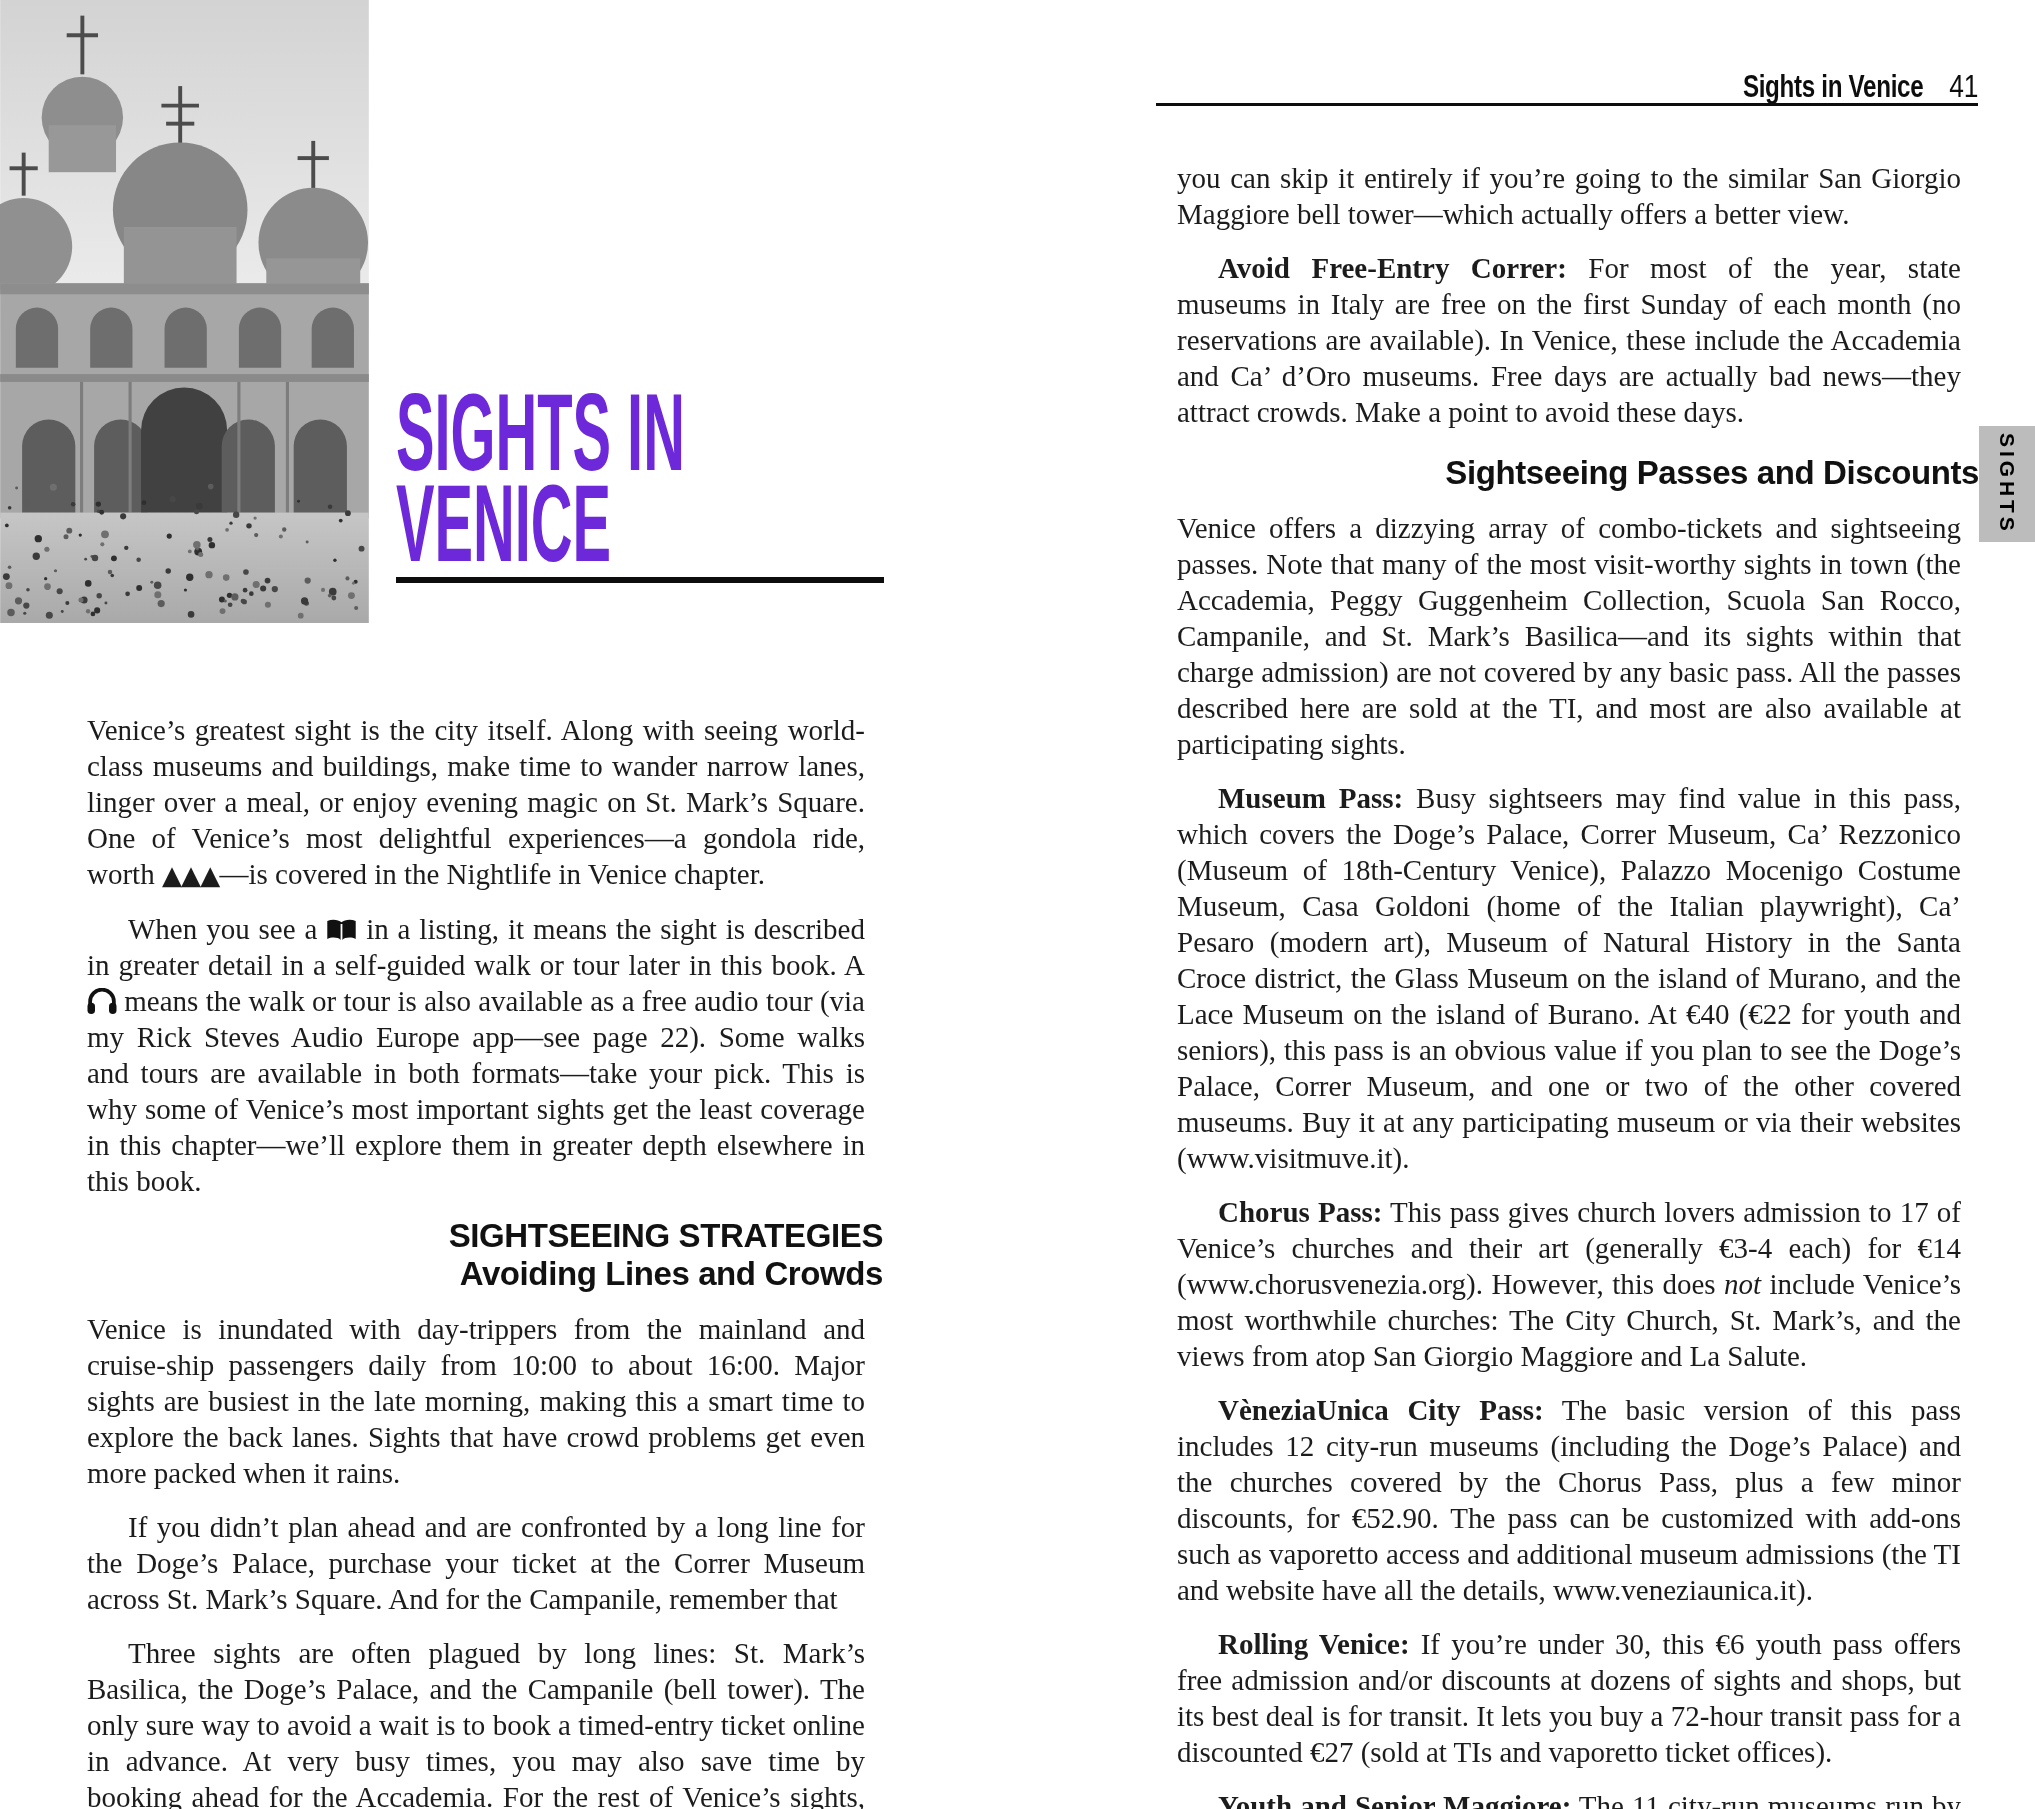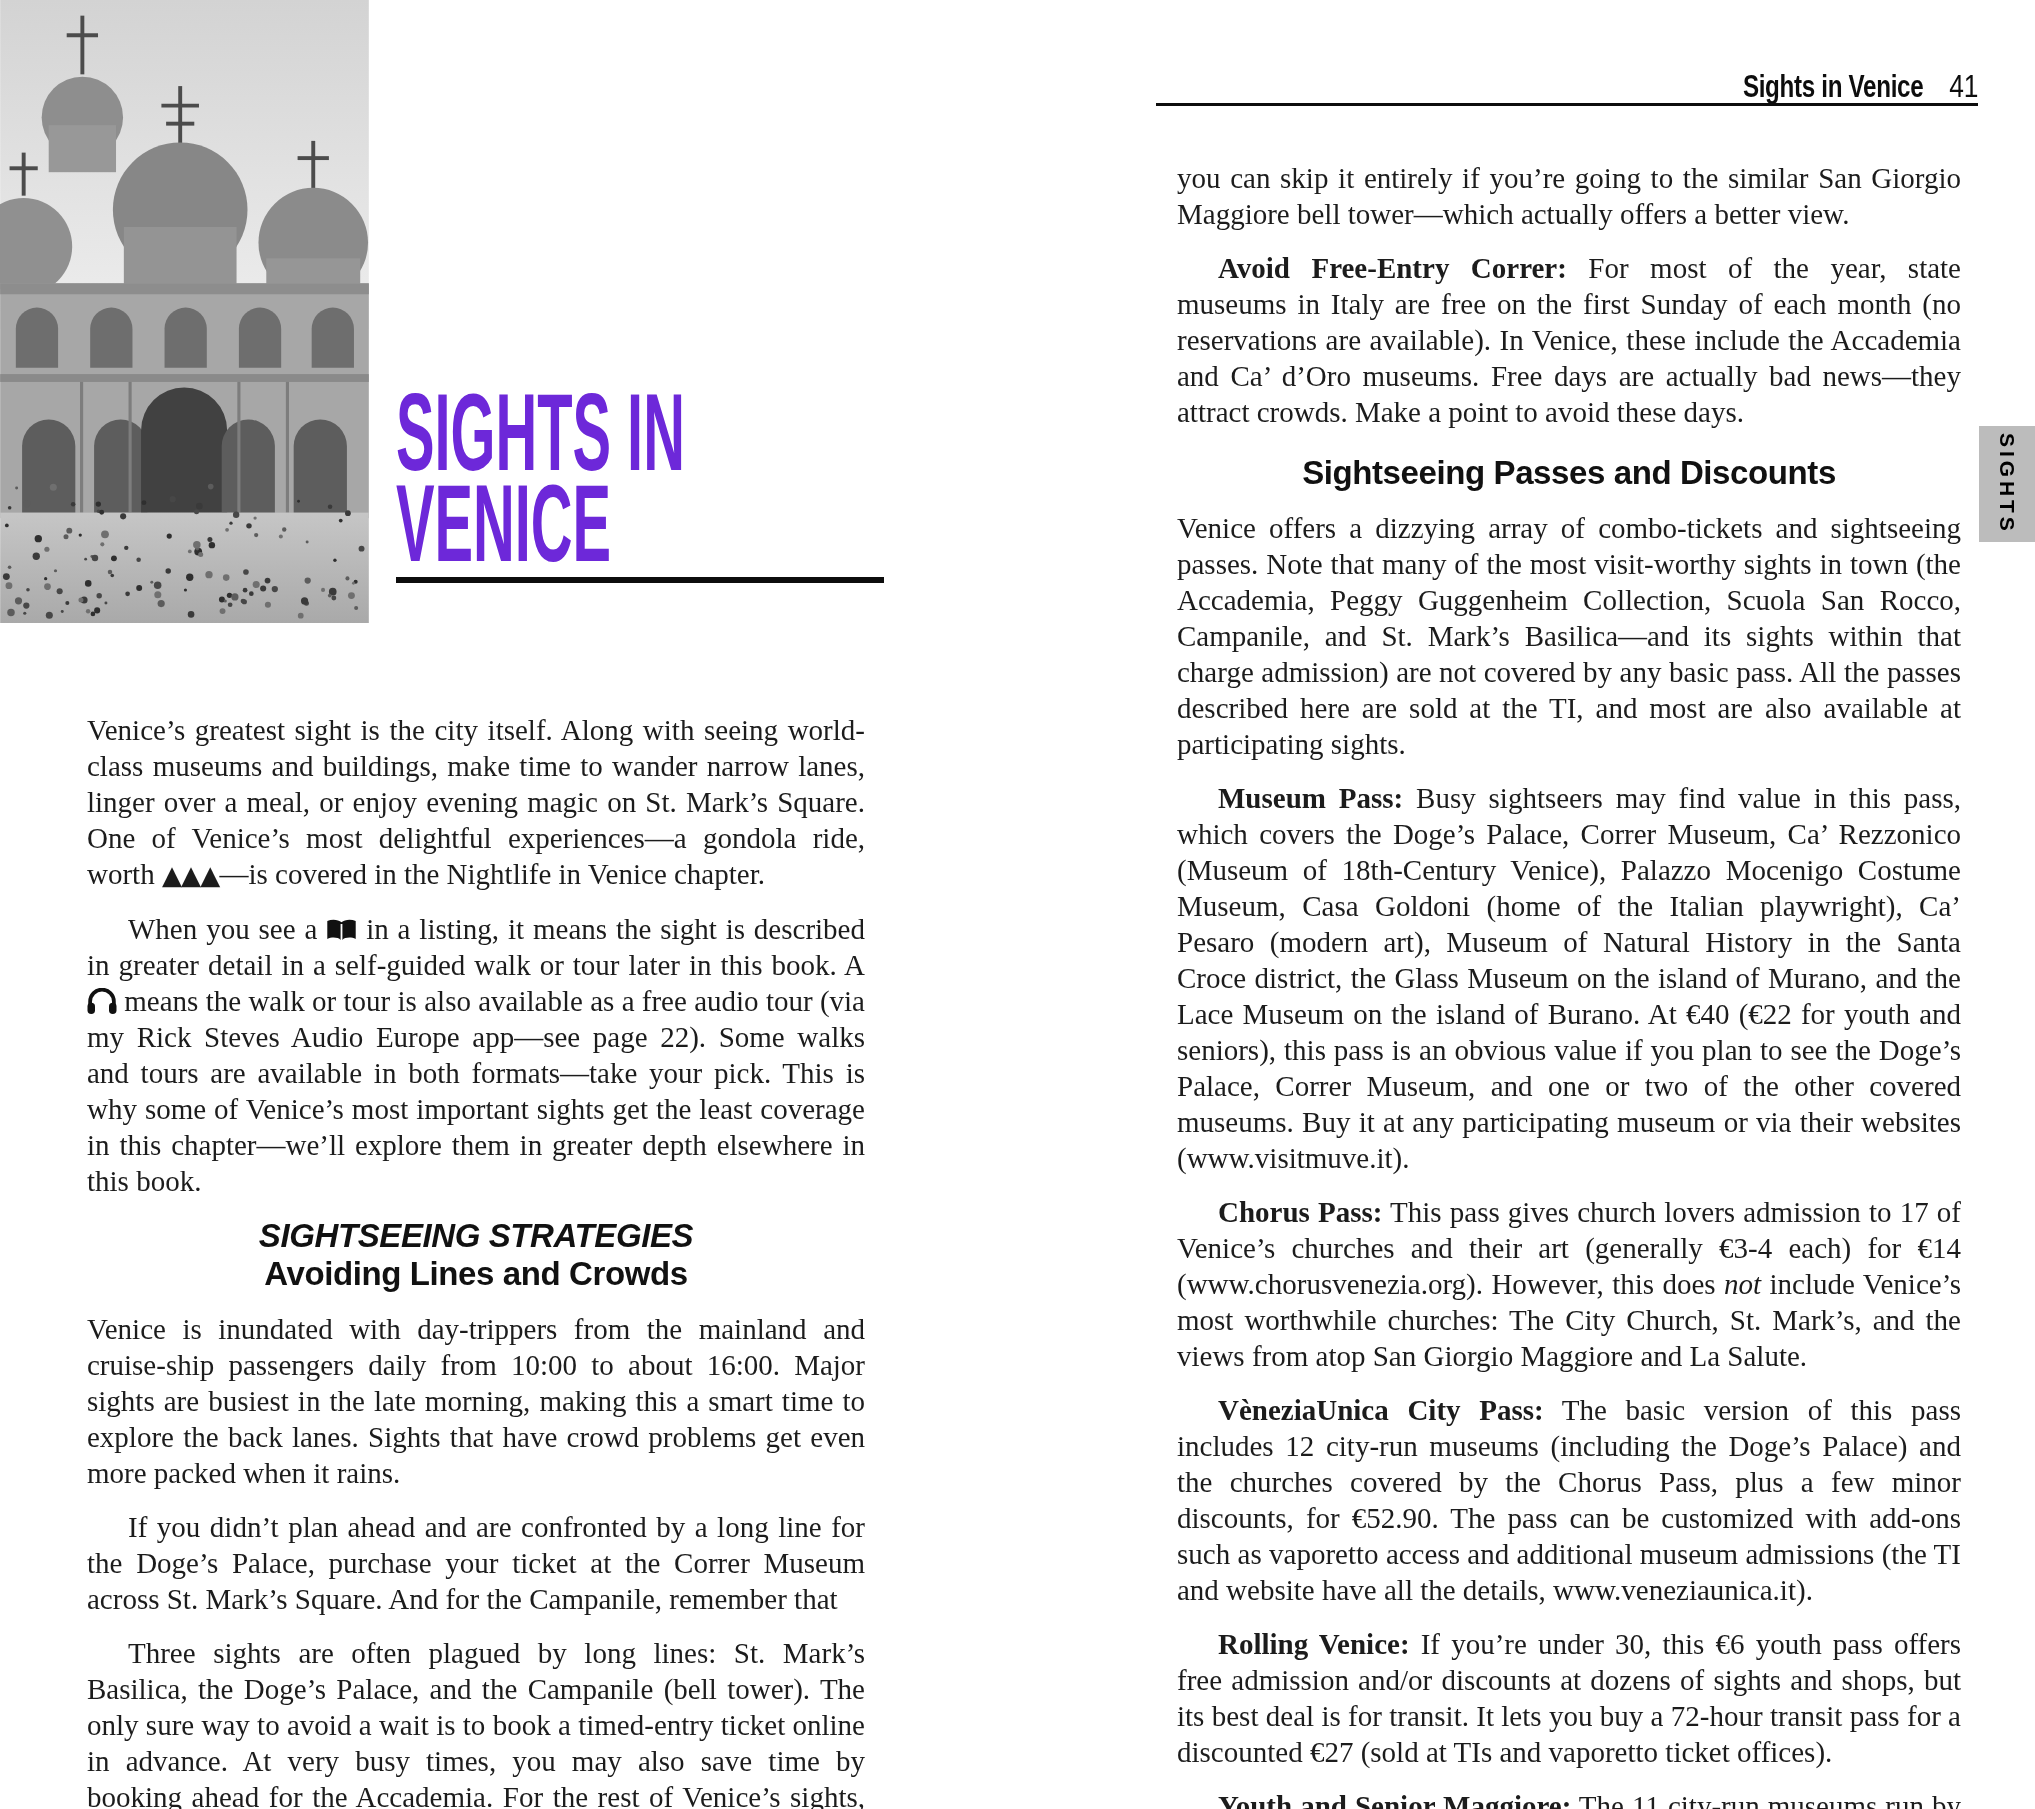--- a/index.html
+++ b/index.html
@@ -14,22 +14,22 @@
   .chapter-title .tline{transform:scaleX(0.53);transform-origin:left top;}
   .title-rule{position:absolute;left:396px;top:577px;width:488px;height:5.5px;background:#0d0d0d;}
 
   .col{position:absolute;font-size:29px;line-height:36px;text-align:justify;color:#1c1c1c;}
   .col p{margin:18px;}
   .col p.indent{text-indent:41px;}
   .left-col{left:69px;top:694px;width:814px;}
   .right-col{left:1159px;top:142px;width:820px;}
 
   .col h2,.col h3{font-family:"Liberation Sans","DejaVu Sans",sans-serif;color:#111;
-        font-size:33px;line-height:38px;margin:0;text-align:center;letter-spacing:-0.4px;}
-  .left-col h2{font-style:italic;}
+        font-size:33px;line-height:38px;margin:0;text-align:right;letter-spacing:-0.4px;}
+  .left-col h2{}
   .left-col h3{margin-bottom:4.7px;}
   .right-col h3{margin-top:23.5px;margin-bottom:6.3px;}
 
   .col b{font-weight:700;}
   .col i{font-style:italic;}
 
   .tri{font-family:"DejaVu Sans",sans-serif;font-size:26px;letter-spacing:-0.8px;}
 
   .inline-icon{display:inline-block;vertical-align:-3.9px;}
 

